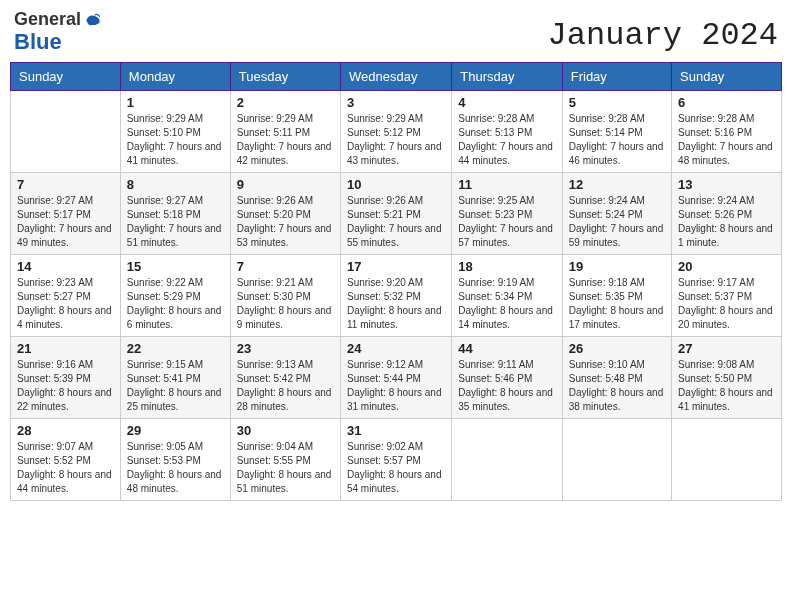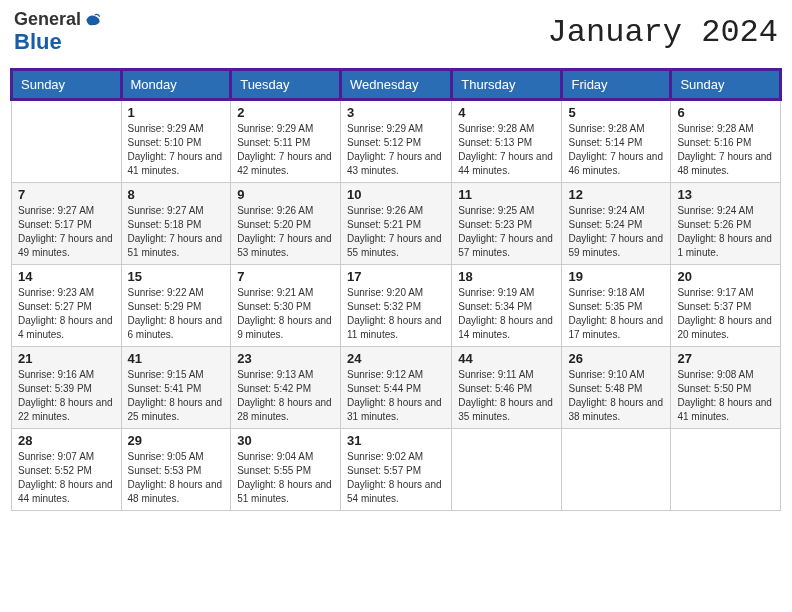--- a/index.html
+++ b/index.html
@@ -6,22 +6,22 @@
     body {
       font-family: Arial, sans-serif;
       background: #fff;
       width: 792px;
       min-height: 612px;
       padding: 10px;
     }
     .header {
       display: flex;
       justify-content: space-between;
-      align-items: center;
-      margin-bottom: 14px;
+      align-items: flex-end;
+      margin-bottom: 8px;
       padding: 0 4px;
     }
     .logo {
       display: flex;
       align-items: center;
     }
     .logo-text-general {
       font-size: 18px;
       font-weight: bold;
       color: #333;
@@ -56,21 +56,21 @@
       border-collapse: collapse;
       font-size: 11px;
     }
     .calendar th {
       background-color: #2a6db5;
       color: #fff;
       text-align: left;
       padding: 6px 8px;
       font-size: 13px;
       font-weight: normal;
-      border: 3px solid #4c1d95;
+      border: 1px solid #4c1d95;
     }
     .calendar td {
       border: 1px solid #ccc;
       vertical-align: top;
       padding: 4px 6px;
       width: 113px;
       min-height: 80px;
     }
     .day-number {
       font-size: 13px;
@@ -214,21 +214,21 @@
           <span class="day-number">20</span>
           <div class="day-info">Sunrise: 9:17 AM<br>Sunset: 5:37 PM<br>Daylight: 8 hours and 20 minutes.</div>
         </td>
       </tr>
       <tr class="row-alt">
         <td>
           <span class="day-number">21</span>
           <div class="day-info">Sunrise: 9:16 AM<br>Sunset: 5:39 PM<br>Daylight: 8 hours and 22 minutes.</div>
         </td>
         <td>
-          <span class="day-number">41</span>
+          <span class="day-number">22</span>
           <div class="day-info">Sunrise: 9:15 AM<br>Sunset: 5:41 PM<br>Daylight: 8 hours and 25 minutes.</div>
         </td>
         <td>
           <span class="day-number">23</span>
           <div class="day-info">Sunrise: 9:13 AM<br>Sunset: 5:42 PM<br>Daylight: 8 hours and 28 minutes.</div>
         </td>
         <td>
           <span class="day-number">24</span>
           <div class="day-info">Sunrise: 9:12 AM<br>Sunset: 5:44 PM<br>Daylight: 8 hours and 31 minutes.</div>
         </td>

